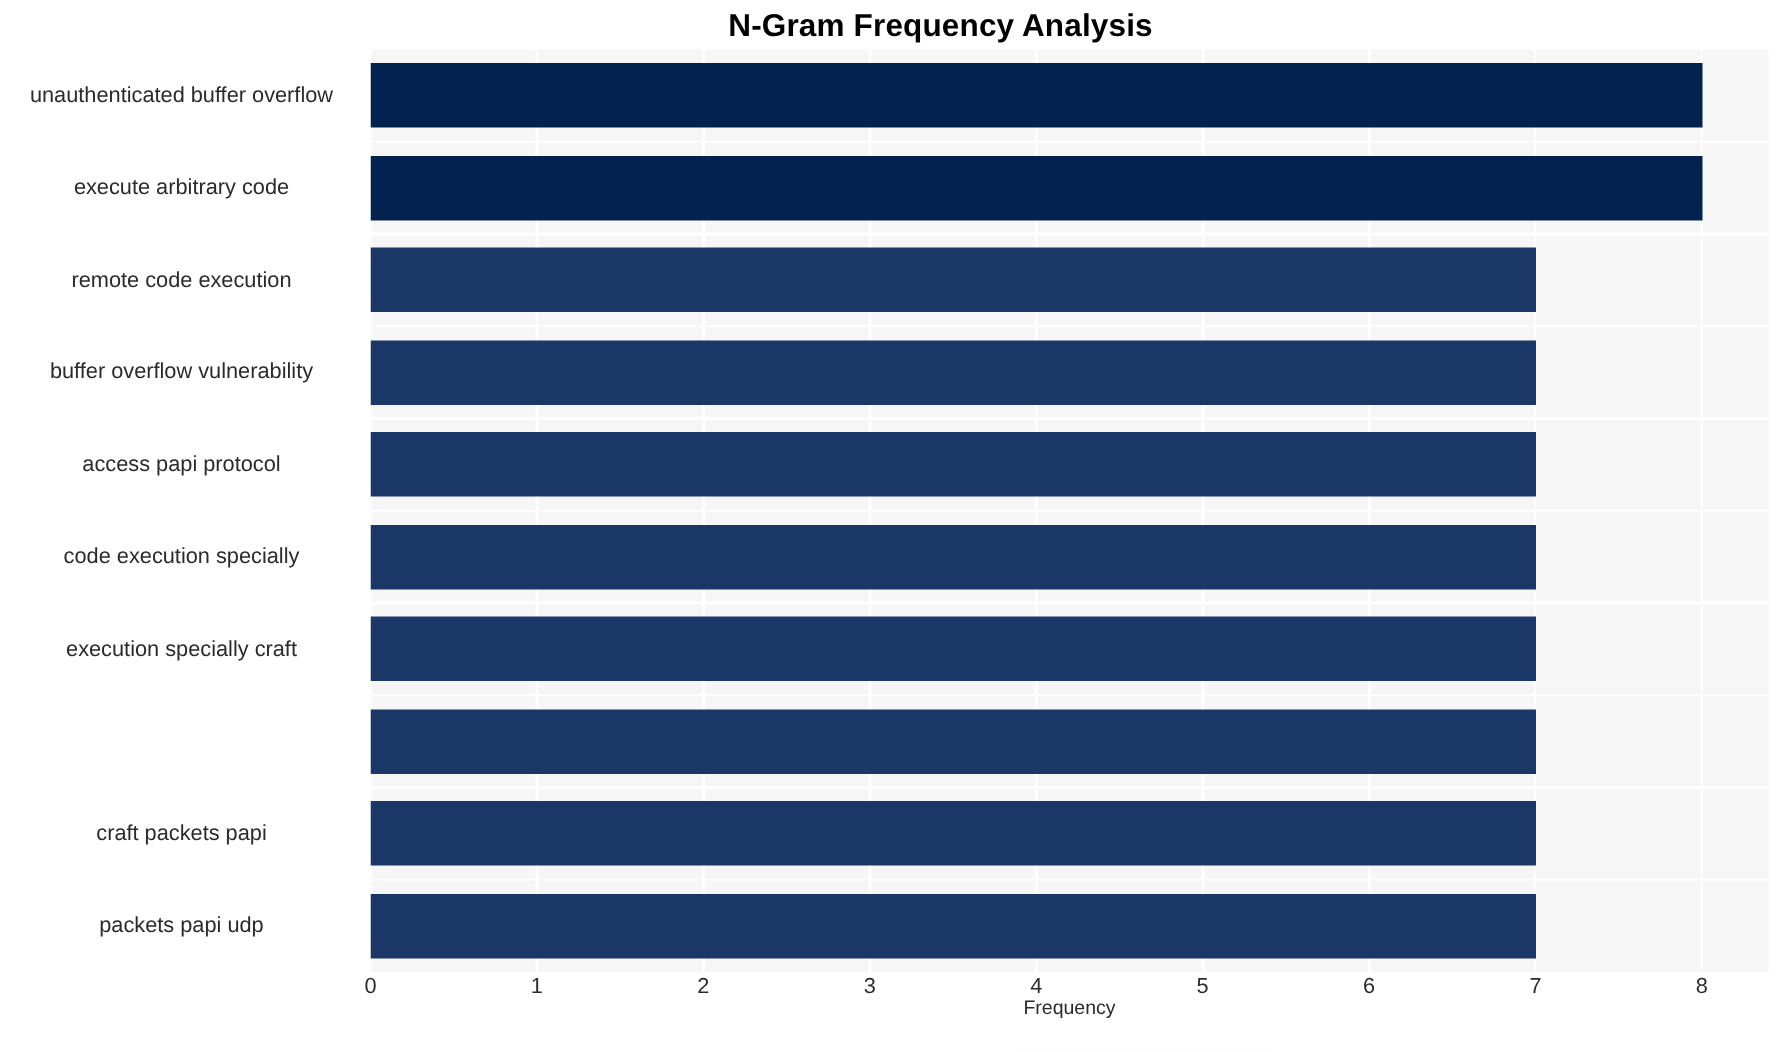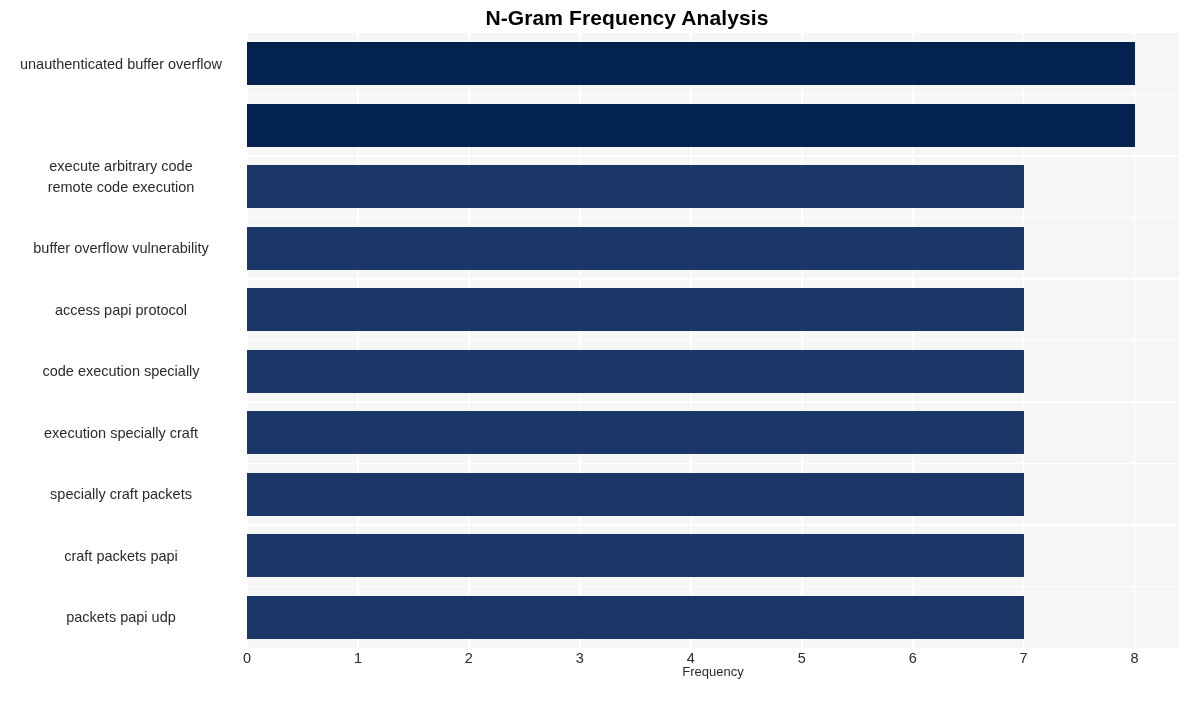--- a/index.html
+++ b/index.html
@@ -119,27 +119,26 @@
 </style>
 </head>
 <body>
 
 <div id="figure">
 
   <div id="chart-title">N-Gram Frequency Analysis</div>
 
   <div id="ylabels">
       <div class="ylabel" style="top: 23.75px;">unauthenticated buffer overflow</div>
-      <div class="ylabel" style="top: 85.25px; margin-top: 41px;">execute arbitrary code</div>
+      <div class="ylabel" style="top: 85.25px;">execute arbitrary code</div>
       <div class="ylabel" style="top: 146.75px;">remote code execution</div>
       <div class="ylabel" style="top: 208.25px;">buffer overflow vulnerability</div>
       <div class="ylabel" style="top: 269.75px;">access papi protocol</div>
       <div class="ylabel" style="top: 331.25px;">code execution specially</div>
       <div class="ylabel" style="top: 392.75px;">execution specially craft</div>
-      <div class="ylabel" style="top: 454.25px;">specially craft packets</div>
       <div class="ylabel" style="top: 515.75px;">craft packets papi</div>
       <div class="ylabel" style="top: 577.25px;">packets papi udp</div>
     </div>
 
   <div id="plot-area">
       <div class="gridline-v" style="left: -0.8px;"></div>
       <div class="gridline-v" style="left: 110.152px;"></div>
       <div class="gridline-v" style="left: 221.105px;"></div>
       <div class="gridline-v" style="left: 332.057px;"></div>
       <div class="gridline-v" style="left: 443.01px;"></div>

